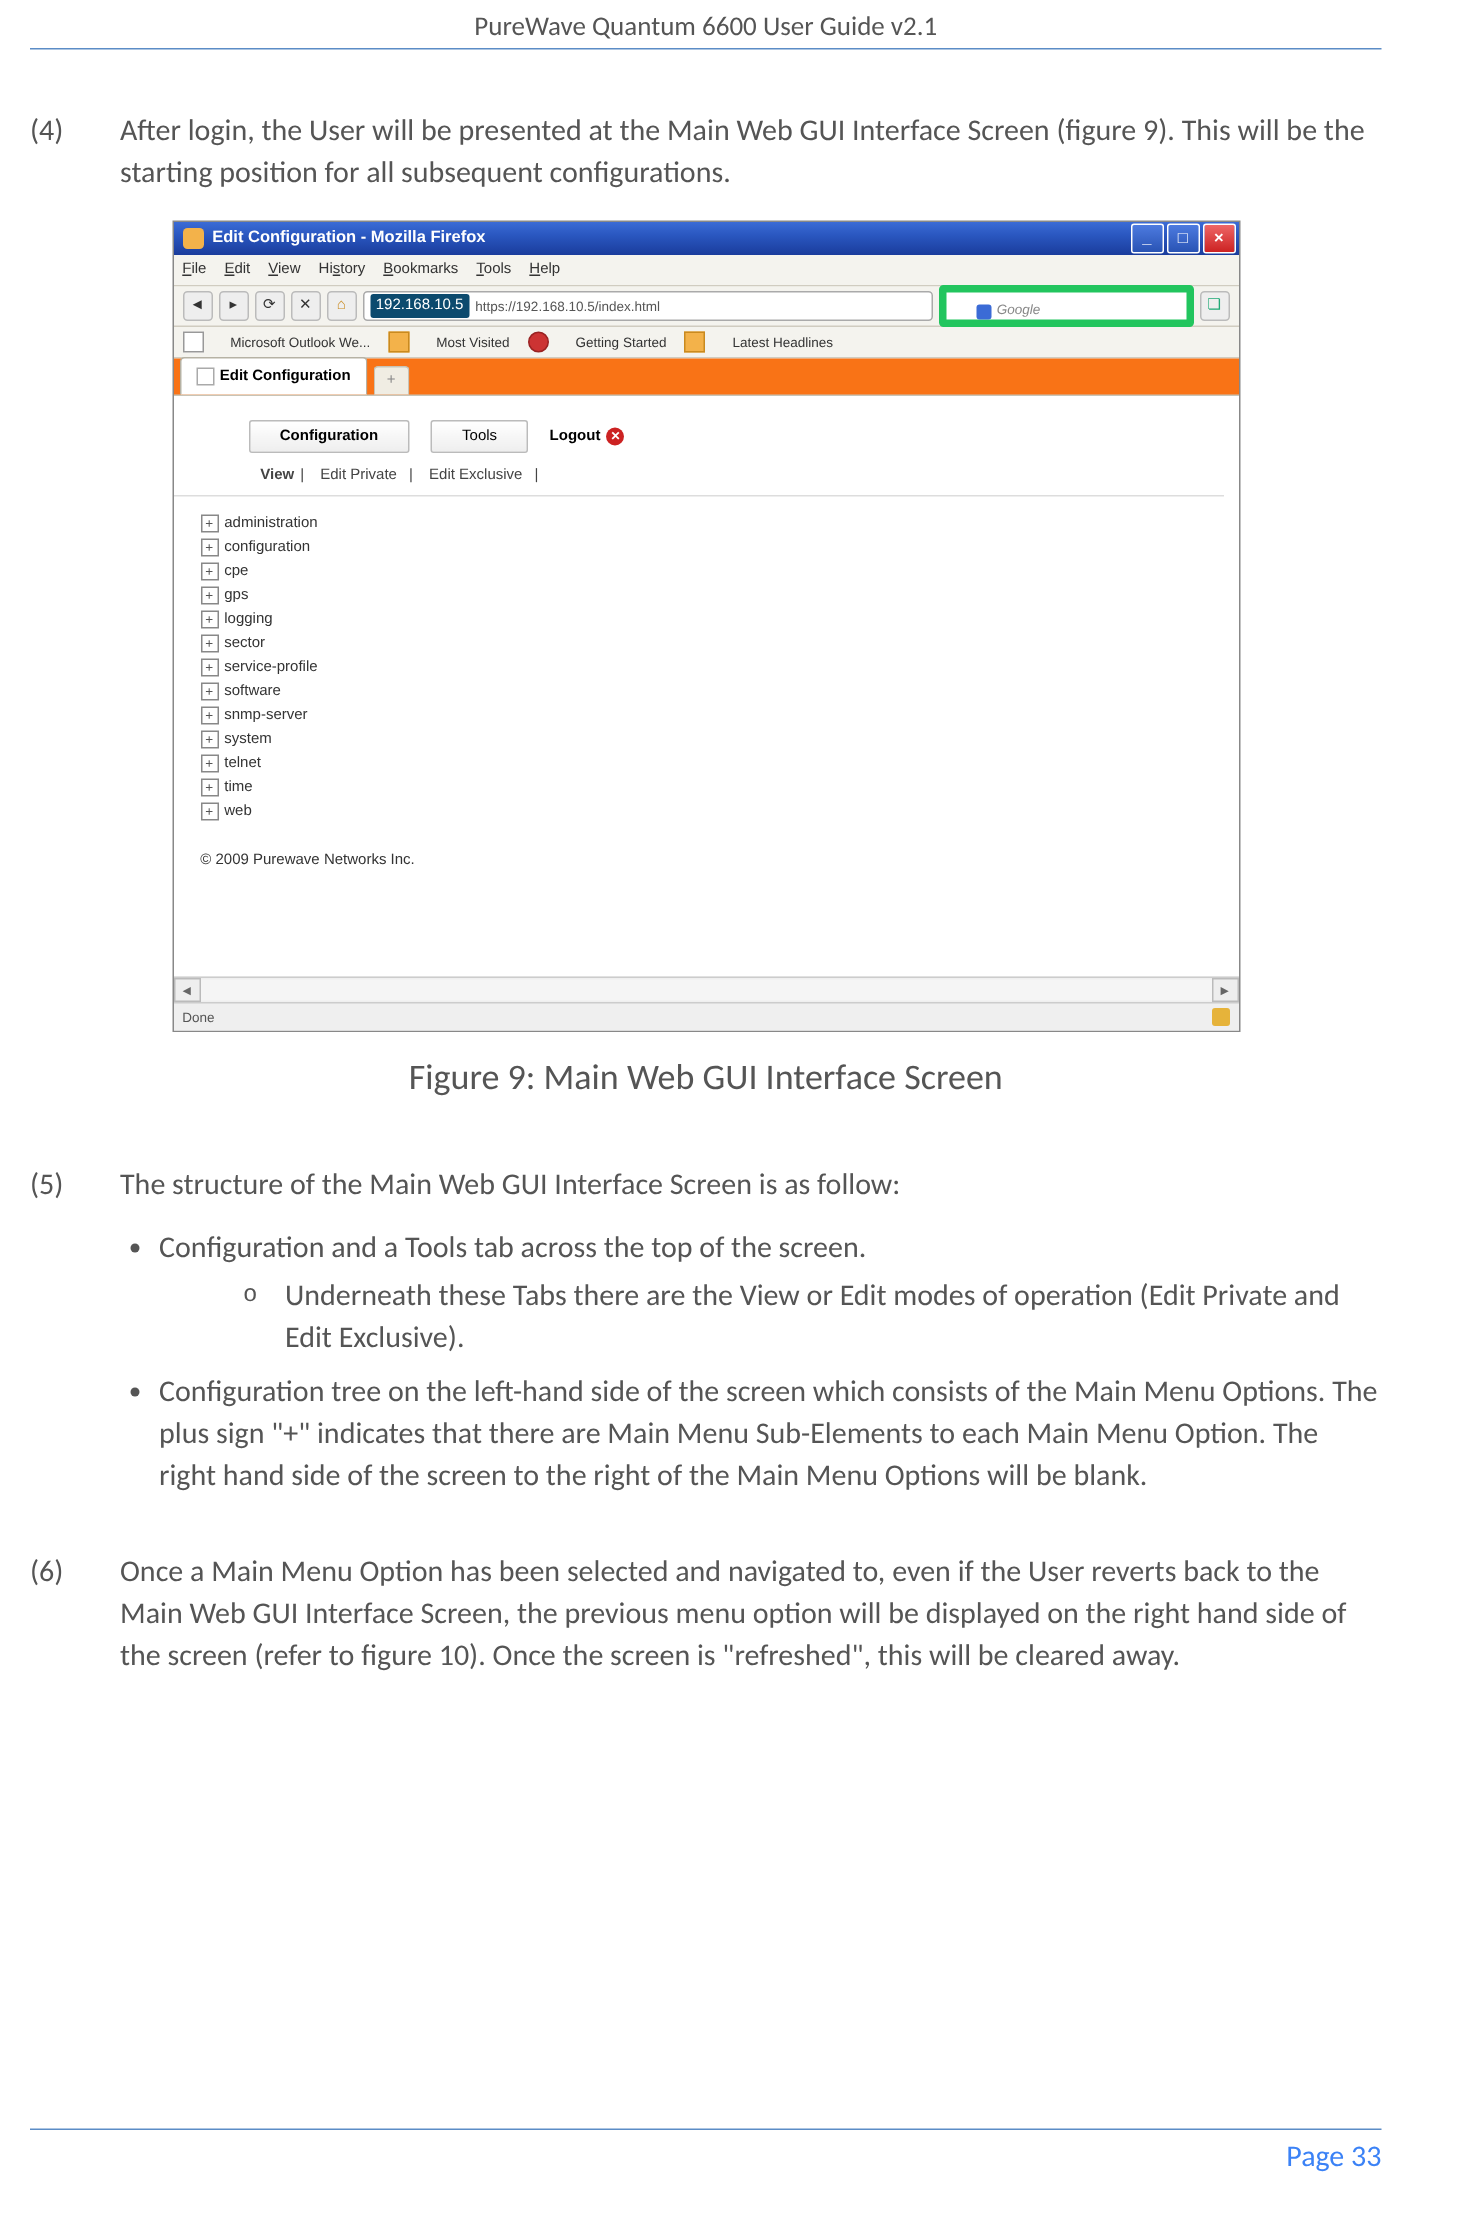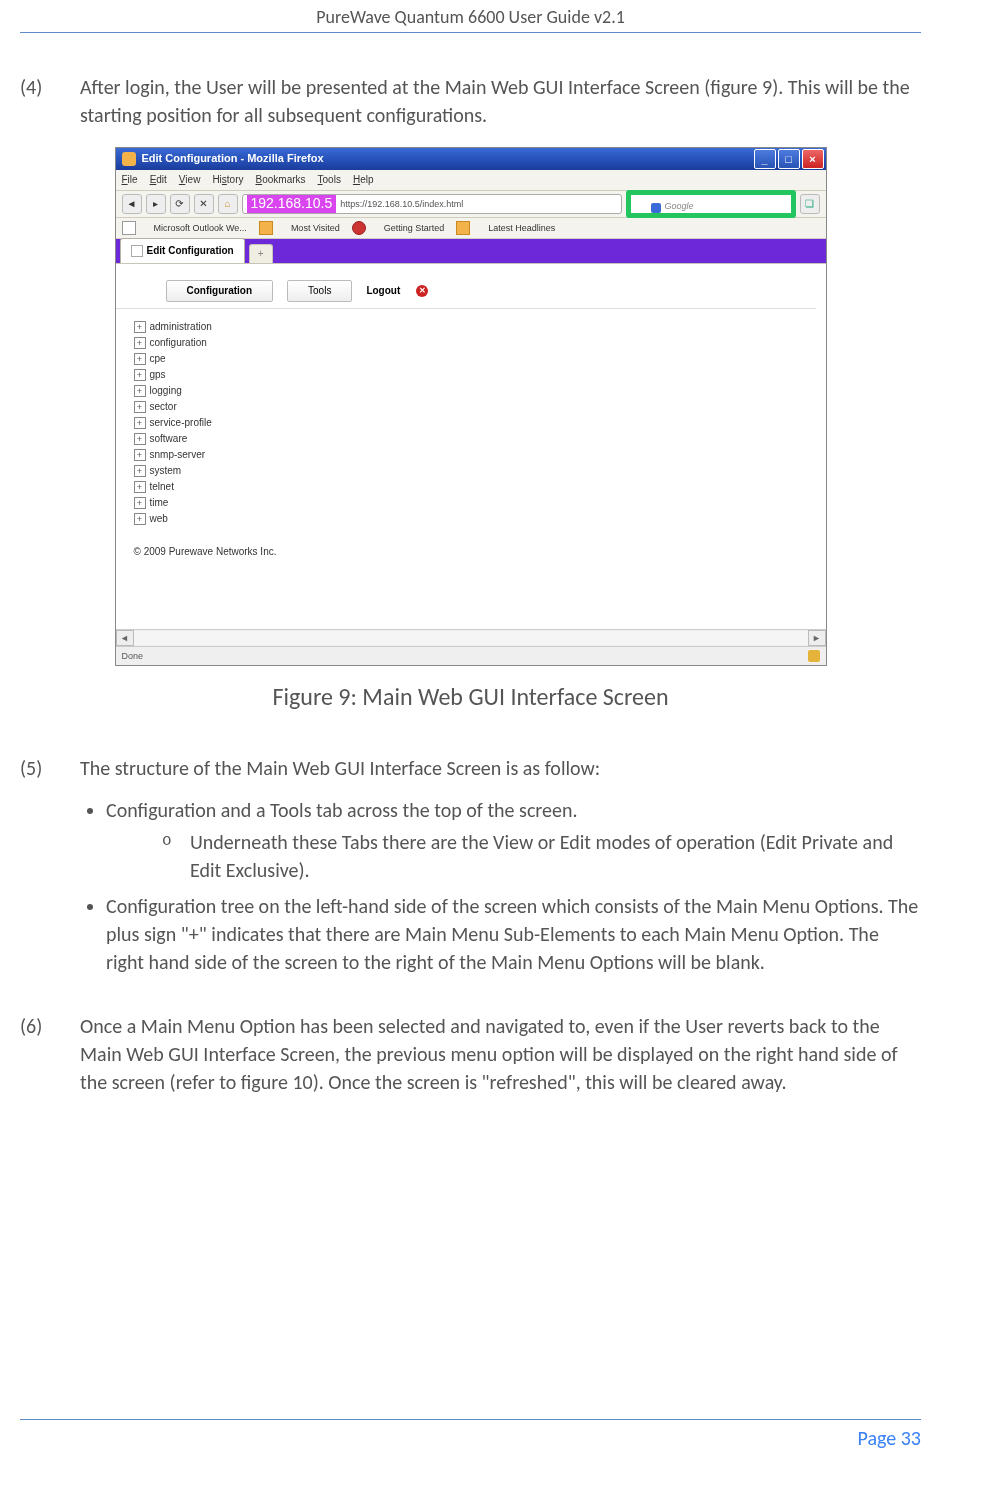--- a/index.html
+++ b/index.html
@@ -21,38 +21,38 @@
   .titlebar .t-icon{width:14px;height:14px;border-radius:3px;background:#f3b24a;margin-right:6px}
   .titlebar .spacer{flex:1}
   .wbtn{width:20px;height:18px;margin-left:2px;border:1px solid #fff;border-radius:2px;display:flex;align-items:center;justify-content:center;font-size:11px;line-height:1;color:#fff;background:linear-gradient(#4d7be0,#2953b4)}
   .wbtn.close{background:linear-gradient(#e66,#c22)}
   .menubar{height:20px;background:#f4f3ee;border-bottom:1px solid #d0ccc0;display:flex;align-items:center;padding:0 6px;font-size:10px;color:#333}
   .menubar span{margin-right:12px}
   .menubar span u{text-decoration:underline}
   .toolbar{height:26px;background:#f4f3ee;border-bottom:1px solid #d0ccc0;display:flex;align-items:center;padding:0 6px;font-size:10px;color:#333;gap:4px}
   .nav-btn{width:18px;height:18px;border:1px solid #bbb;border-radius:3px;background:#eee;display:flex;align-items:center;justify-content:center}
   .urlbox{flex:1;height:18px;border:1px solid #aaa;border-radius:3px;background:#fff;display:flex;align-items:center;overflow:hidden}
-  .urlbox .chip{background:#d946ef;color:#fff;padding:1px 4px;margin:0 4px;border-radius:2px;font-size:14px}
+  .urlbox .chip{background:#0c4a6e;color:#fff;padding:1px 4px;margin:0 4px;border-radius:2px;font-size:10px}
   .urlbox .url{color:#555;font-size:9px;white-space:nowrap}
   .searchbox{width:120px;height:18px;border:5px solid #22c55e;border-radius:3px;background:#fff;display:flex;align-items:flex-end;padding:0 20px;color:#888;font-style:italic;font-size:9px}
   .bmbar{height:20px;background:#f4f3ee;border-bottom:1px solid #d0ccc0;display:flex;align-items:center;padding:0 6px;font-size:9px;color:#333;gap:12px}
   .bmbar .bk{display:flex;align-items:center;gap:18px}
   .bk .ico{width:12px;height:12px;border:1px solid #999;background:#fff}
   .bk .ico.f{background:#f3b24a;border-color:#c98a1f}
   .bk .ico.r{background:#c33;border-color:#922;border-radius:50%}
-  .tabbar{height:24px;background:#6d28d9;border-bottom:1px solid #c8c4b6;display:flex;align-items:flex-end;padding:0 4px}
+  .tabbar{height:24px;background:#f97316;border-bottom:1px solid #c8c4b6;display:flex;align-items:flex-end;padding:0 4px}
   .tabbar .tab{height:20px;border:1px solid #b6b2a4;border-bottom:none;background:#fff;padding:2px 10px;font-size:10px;display:flex;align-items:center;gap:4px;border-top-left-radius:3px;border-top-right-radius:3px}
   .tabbar .tab .ico{width:10px;height:10px;border:1px solid #aaa;background:#fff}
   .tabbar .plus{height:18px;width:22px;margin-left:4px;border:1px solid #c8c4b6;border-bottom:none;background:#f0ede3;display:flex;align-items:center;justify-content:center;color:#888;border-top-left-radius:3px;border-top-right-radius:3px}
   .page{background:#fff;position:relative;min-height:380px}
   .topzone{padding:16px 0 0 50px}
   .gtabs{display:flex;align-items:center;gap:14px;font-size:10px}
   .gtab{border:1px solid #bbb;background:linear-gradient(#fff,#eee);padding:3px 20px;border-radius:2px}
   .gtab.active{font-weight:bold}
-  .logout{display:flex;align-items:center;gap:16px;font-size:10px;font-weight:bold}
+  .logout{display:flex;align-items:center;gap:4px;font-size:10px;font-weight:bold}
   .logout .x{width:12px;height:12px;border-radius:50%;background:#c22;color:#fff;display:flex;align-items:center;justify-content:center;font-size:8px}
   .sublinks{margin:8px 0 0 8px;font-size:10px;color:#444}
   .sublinks span{margin:0 4px}
   .hr{height:1px;background:#ddd;margin:6px 0 10px 0;width:calc(100% - 10px)}
   .tree{padding:0 0 0 18px;font-size:10px;color:#333}
   .tree .node{display:flex;align-items:center;gap:4px;height:16px}
   .tree .pm{width:10px;height:10px;border:1px solid #888;display:flex;align-items:center;justify-content:center;font-size:9px;line-height:1;color:#555;background:#fff}
   .copyright{margin:18px 0 0 18px;font-size:10px;color:#333}
   .hscroll{height:16px;background:#efefef;border-top:1px solid #ccc;display:flex;align-items:center}
   .hscroll .ar{width:16px;height:14px;border:1px solid #bbb;background:#eee;display:flex;align-items:center;justify-content:center;font-size:9px;color:#666}
@@ -138,20 +138,25 @@
       <div class="page">
         <div class="topzone">
           <div class="gtabs">
             <span class="gtab active">Configuration</span>
             <span class="gtab">Tools</span>
             <span class="logout">
               <span>Logout</span>
               <span class="x">✕</span>
             </span>
           </div>
+          <div class="sublinks">
+            <b>View</b><span>|</span>
+            <span>Edit Private</span><span>|</span>
+            <span>Edit Exclusive</span><span>|</span>
+          </div>
         </div>
         <div class="hr"></div>
         <div class="tree">
           <div class="node">
               <span class="pm">+</span>
               <span>administration</span>
             </div>
           <div class="node">
               <span class="pm">+</span>
               <span>configuration</span>

